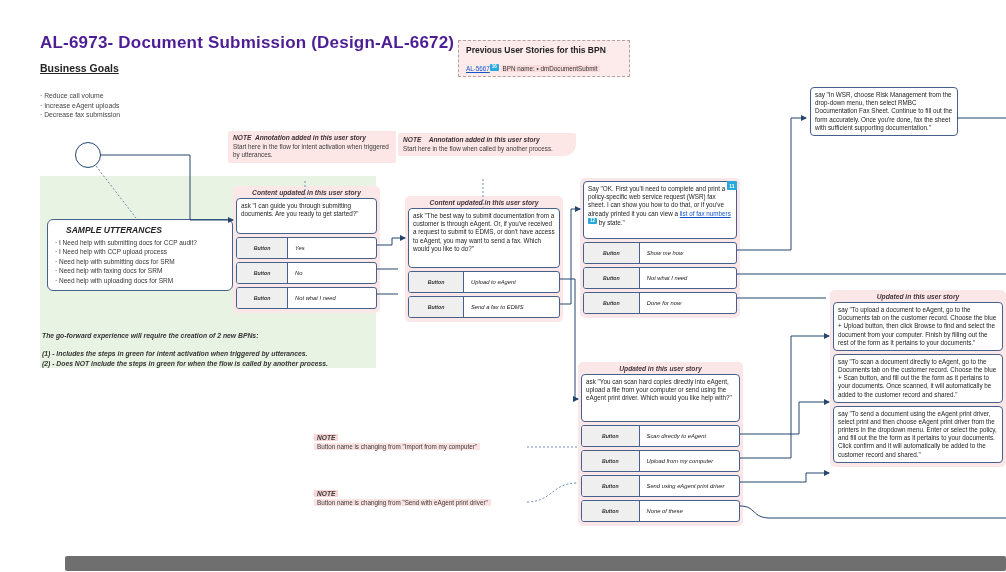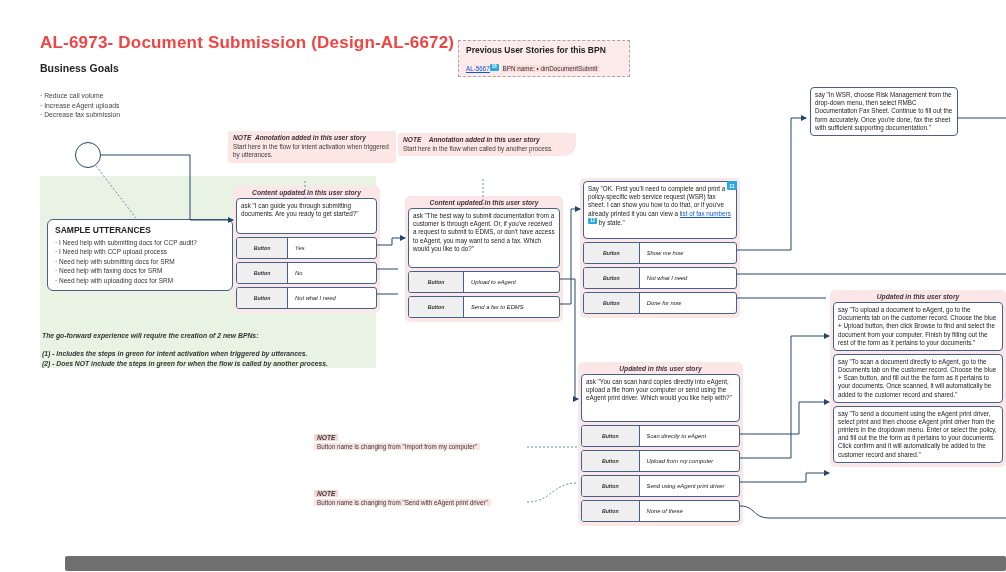--- a/index.html
+++ b/index.html
@@ -1,21 +1,21 @@
 <!DOCTYPE html>
 <html><head>
 <meta charset="utf-8">
 <style>
   html,body{margin:0;padding:0;background:#fff;}
   .canvas{position:relative;width:1006px;height:572px;background:#ffffff;overflow:hidden;
           font-family:"Liberation Sans",sans-serif;color:#333;}
   .abs{position:absolute;}
   
-  .page-title{font-size:17px;font-weight:bold;color:#ef4444;letter-spacing:.2px;}
-  .col-head{font-size:10.5px;font-weight:bold;color:#222;margin-bottom:17px;}
+  .page-title{font-size:17px;font-weight:bold;color:#4c1d95;letter-spacing:.2px;}
+  .col-head{font-size:10.5px;font-weight:bold;color:#222;margin-bottom:17px;text-decoration:underline;}
   .col-list{font-size:6.8px;line-height:1.4;color:#444;}
   .bullet::before{content:"· ";}
   
   .prev-box{background:#fdeaea;border:1px dashed #b3a0a0;padding:4px 7px;}
   .prev-title{font-size:8.5px;font-weight:bold;color:#222;margin-bottom:9px;}
   .prev-line{font-size:6.3px;color:#333;}
   .flink{color:#1155cc;text-decoration:underline;cursor:pointer;}
   .hl{background:#fbdcdc;padding:0 2px;}
   .badge{display:inline-block;background:#29a8dc;color:#fff;font-size:4.5px;font-weight:bold;
          padding:1px 2px;line-height:1;vertical-align:super;border-radius:1px;}
@@ -33,21 +33,21 @@
   .dlg-header{font-style:italic;font-weight:bold;font-size:6.7px;text-align:center;color:#43333b;padding:3px 2px 2px;}
   .msg-box{background:#fff;border:1px solid #46608c;border-radius:4px;padding:3px 4px;
            font-size:6.3px;line-height:1.3;color:#222;margin:0 3px;}
   .btn-row{display:flex;height:20px;border:1px solid #46608c;border-radius:3px;background:#fff;
            margin:3px 3px 0;overflow:hidden;}
   .btn-cell-l{width:36%;background:#efefef;border-right:1px solid #46608c;display:flex;align-items:center;
               justify-content:center;font-size:5.2px;font-weight:bold;font-style:italic;color:#333;}
   .btn-cell-r{flex:1;display:flex;align-items:center;padding-left:7px;font-size:5.8px;font-style:italic;color:#222;}
   
   .sample-box{background:#fff;border:1px solid #46608c;border-radius:6px;padding:5px 7px;}
-  .sample-head{font-size:8.5px;font-weight:bold;color:#222;margin-bottom:3px;}
+  .sample-head{font-size:8.5px;font-weight:bold;font-style:italic;color:#222;margin-bottom:3px;margin-left:11px;}
   .sample-list{font-size:6.5px;line-height:1.45;color:#333;}
   .footnote{font-size:6.8px;font-weight:bold;font-style:italic;color:#333;line-height:1.5;}
   .footnote .fn-intro{margin-bottom:8px;}
   
   .start-circle{width:24px;height:24px;border:1.5px solid #24456e;border-radius:50%;background:#fff;}
   
   .scrollbar{background:#6f6f6f;border-radius:2px;}
   svg.lines{position:absolute;left:0;top:0;z-index:6;pointer-events:none;}
   .lvl{z-index:2;}
   .corner-badge{position:absolute;z-index:7;background:#29a8dc;color:#fff;font-size:5px;font-weight:bold;

